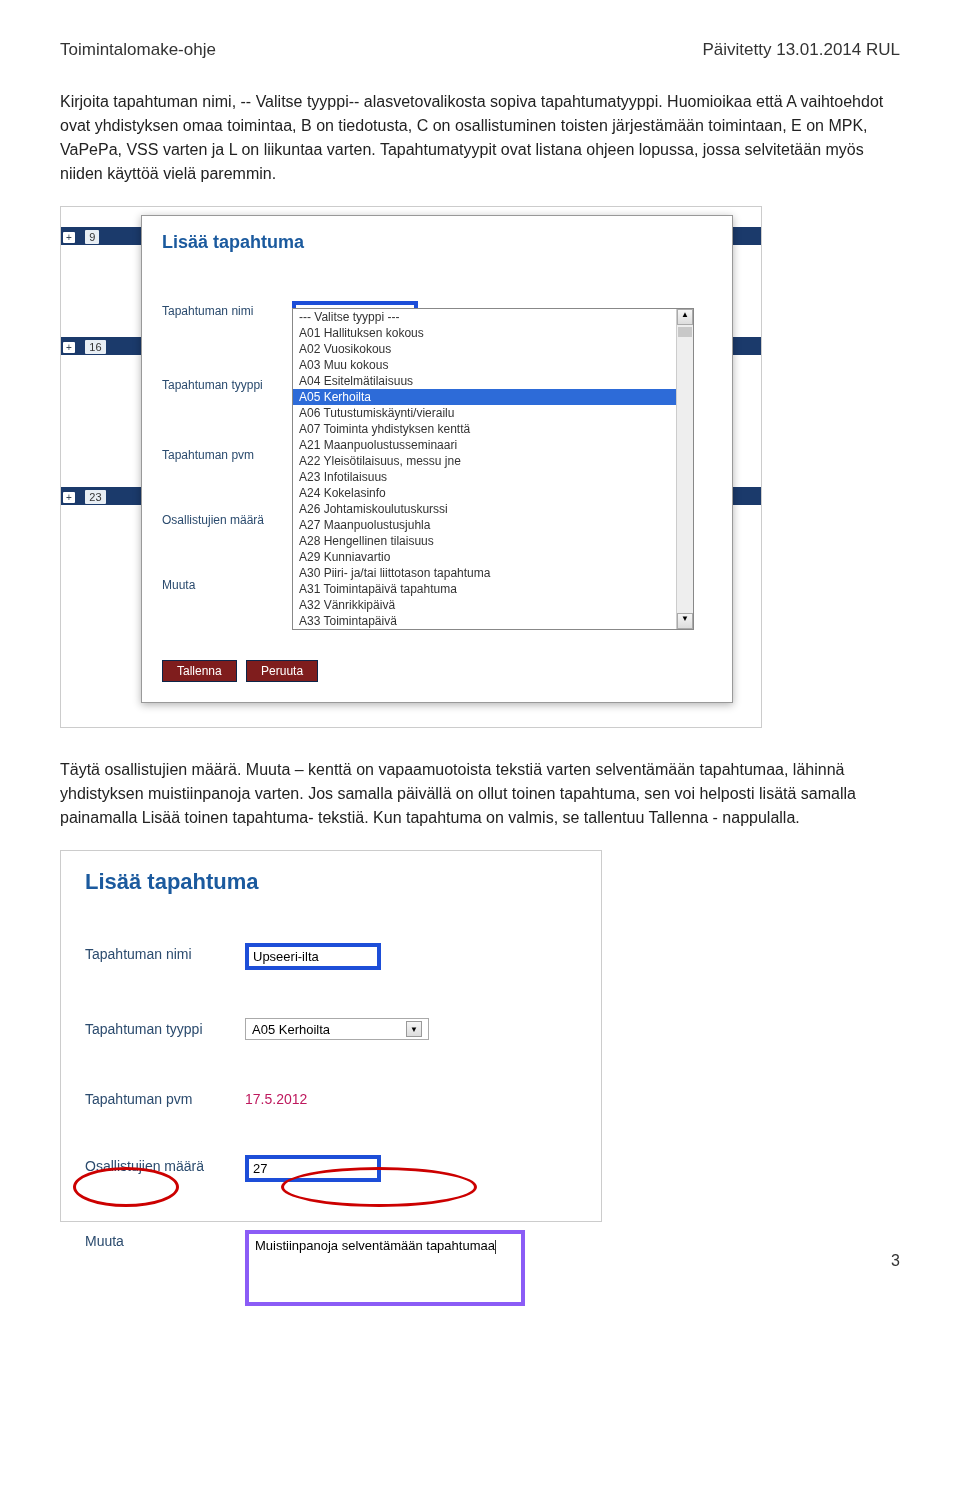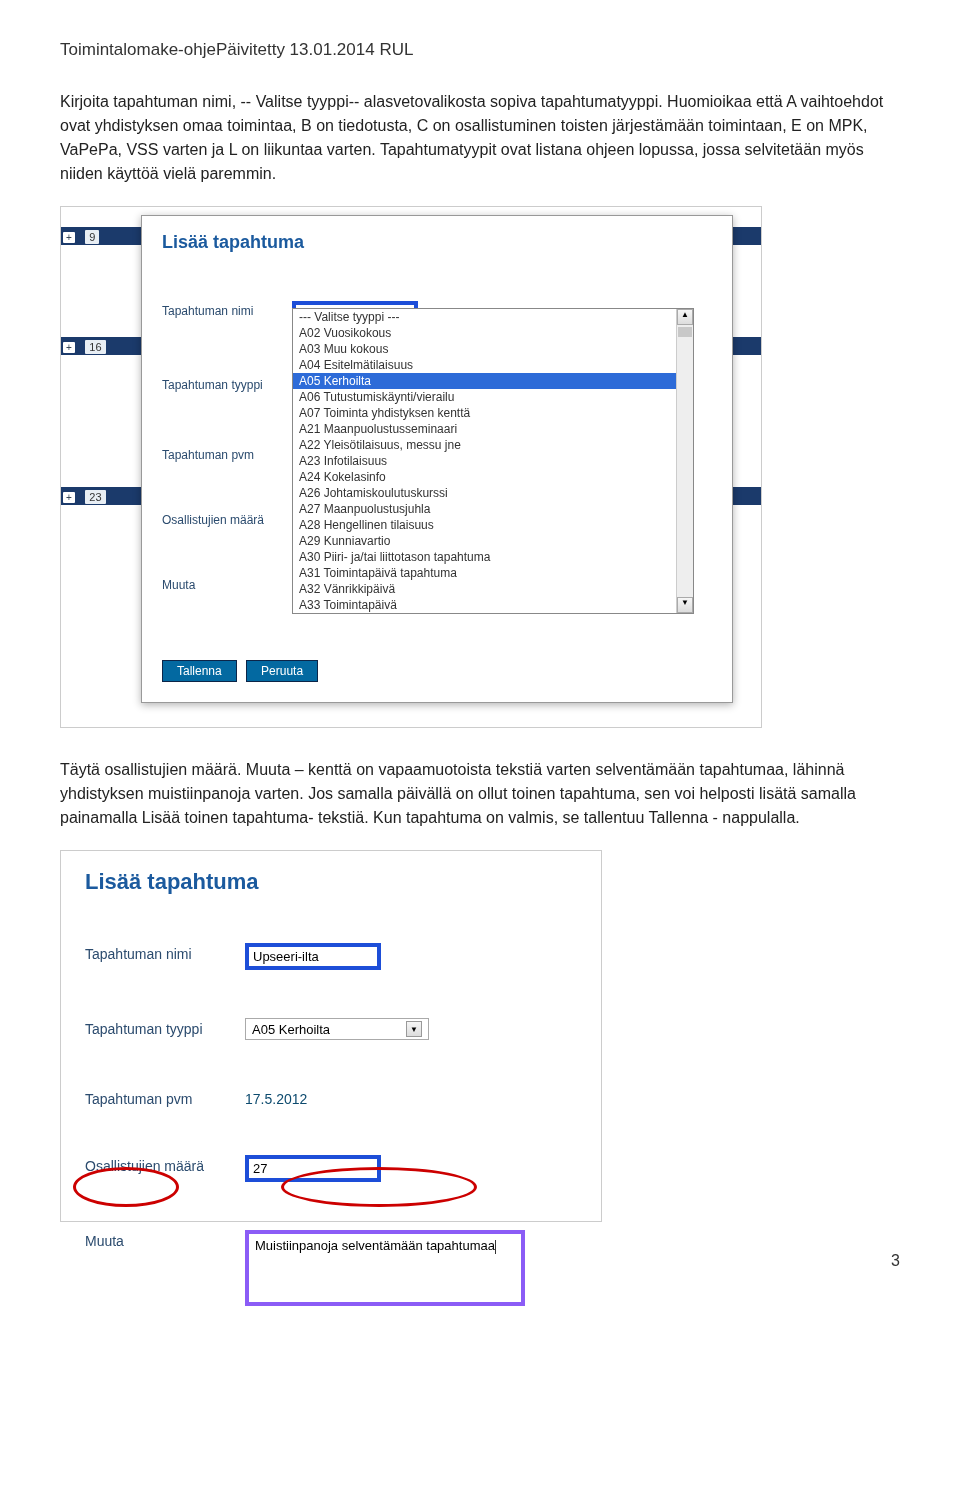--- a/index.html
+++ b/index.html
@@ -8,20 +8,21 @@
     font-family: Arial, sans-serif;
     background: #fff;
     width: 960px;
   }
   .page {
     padding: 40px 60px;
     box-sizing: border-box;
   }
   .header-row {
     display: flex;
+    justify-content: space-between;
     margin-bottom: 30px;
   }
   .header-left, .header-right {
     font-size: 17px;
     color: #333;
   }
   .body-text {
     font-size: 16px;
     line-height: 1.5;
     color: #222;
@@ -158,21 +159,21 @@
   .dropdown-scroll .arr {
     width: 16px;
     height: 16px;
     background: linear-gradient(#f6f6f6,#ddd);
     border: 1px solid #aaa;
     box-sizing: border-box;
     font-size: 8px;
     text-align: center;
   }
   .btn-blue {
-    background: #0369a1;
+    background: #7f1d1d;
     color: #fff;
     font-size: 12px;
     padding: 3px 14px;
     border: 1px solid #0c2548;
     display: inline-block;
     margin-right: 6px;
   }
   
   .shot2 {
     width: 540px;
@@ -192,21 +193,21 @@
   }
   .shot2 .form-row {
     margin-bottom: 10px;
   }
   .shot2 .form-label {
     width: 160px;
     font-size: 14px;
   }
   .shot2 .val-text {
     font-size: 14px;
-    color: #0c4a6e;
+    color: #be185d;
     padding-top: 3px;
   }
   .shot2 .form-input {
     font-size: 13px;
   }
   .shot2 .sel2 {
     border: 1px solid #aaa;
     padding: 2px 6px;
     display: flex;
     justify-content: space-between;
@@ -323,20 +324,21 @@
 
         <div style="height:60px;"></div>
         <div>
           <span class="btn-blue">Tallenna</span>
           <span class="btn-blue">Peruuta</span>
         </div>
       </div>
 
       <div class="dropdown-list">
         <div class="opt">--- Valitse tyyppi ---</div>
+        <div class="opt">A01 Hallituksen kokous</div>
         <div class="opt">A02 Vuosikokous</div>
         <div class="opt">A03 Muu kokous</div>
         <div class="opt">A04 Esitelmätilaisuus</div>
         <div class="opt selected">A05 Kerhoilta</div>
         <div class="opt">A06 Tutustumiskäynti/vierailu</div>
         <div class="opt">A07 Toiminta yhdistyksen kenttä</div>
         <div class="opt">A21 Maanpuolustusseminaari</div>
         <div class="opt">A22 Yleisötilaisuus, messu jne</div>
         <div class="opt">A23 Infotilaisuus</div>
         <div class="opt">A24 Kokelasinfo</div>

